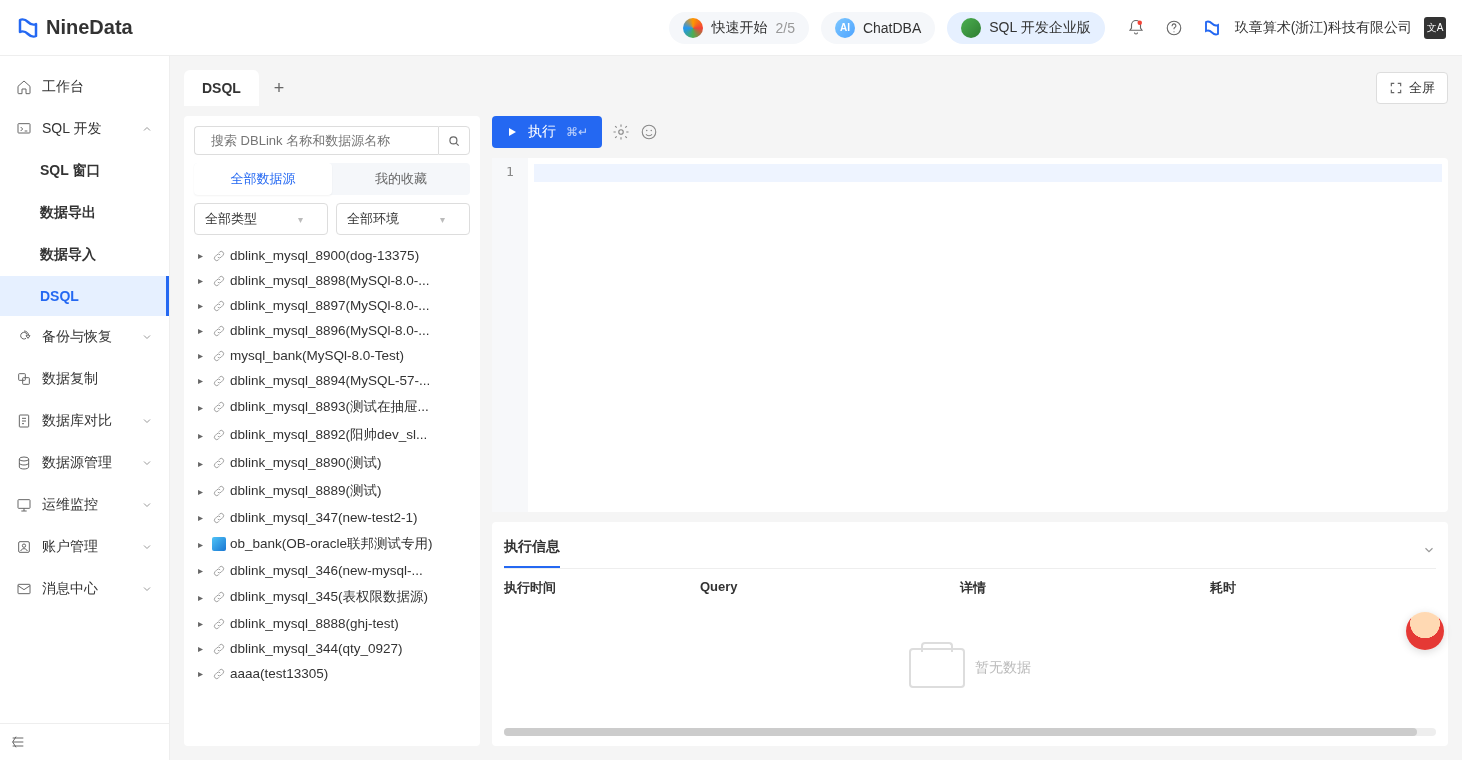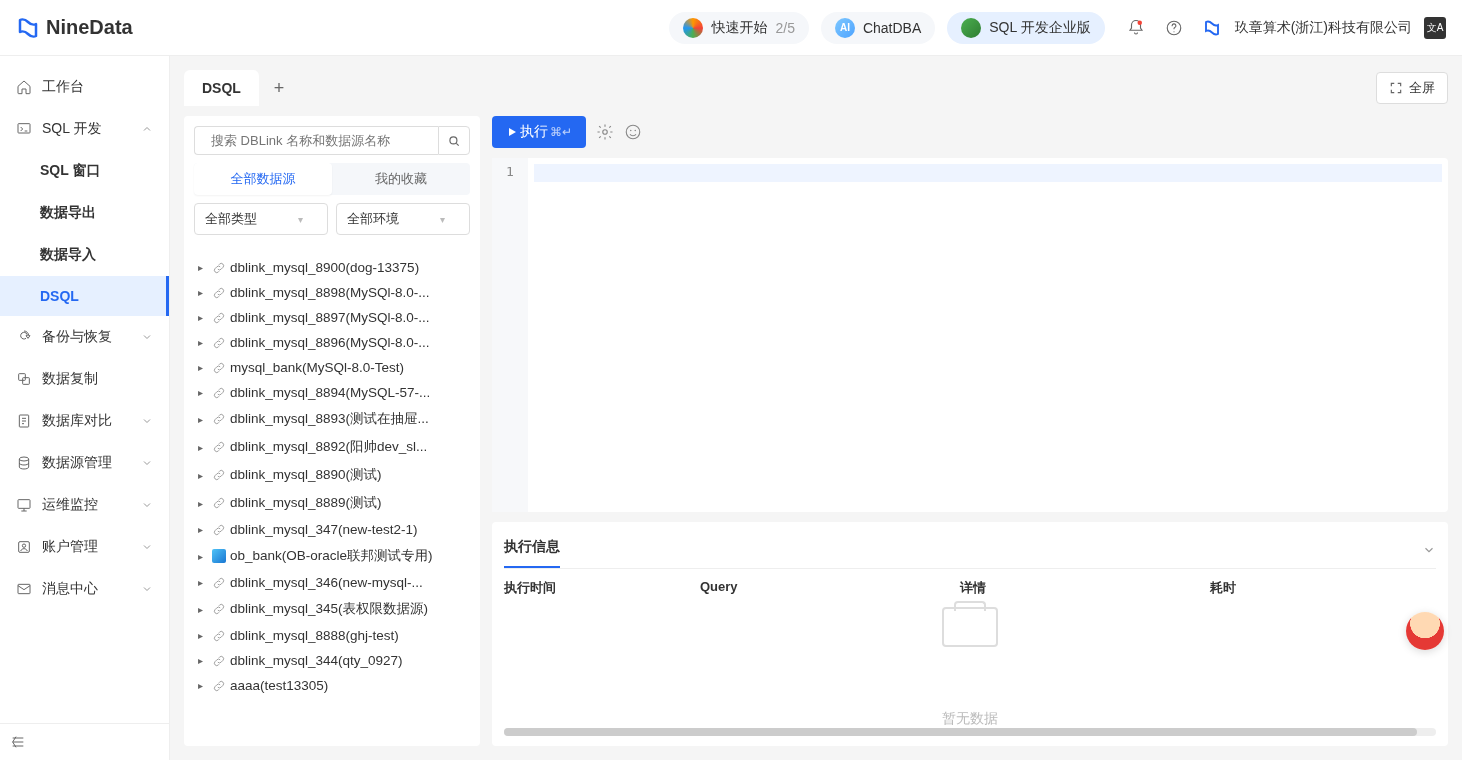--- a/index.html
+++ b/index.html
@@ -44,49 +44,49 @@
 .workspace { flex: 1; display: flex; gap: 12px; min-height: 0; }
 
 
 .tree-panel { width: 296px; background: #fff; border-radius: 4px; display: flex; flex-direction: column; padding: 10px; }
 .search-row { display: flex; gap: 0; margin-bottom: 8px; }
 .search-input { flex: 1; border: 1px solid #ddd; border-right: none; border-radius: 4px 0 0 4px; padding: 6px 16px; font-size: 13px; outline: none; }
 .search-btn { width: 32px; border: 1px solid #ddd; border-radius: 0 4px 4px 0; background: #fff; display: flex; align-items: center; justify-content: center; cursor: pointer; }
 .ds-tabs { display: flex; background: #f5f7fa; border-radius: 4px; margin-bottom: 8px; }
 .ds-tab { flex: 1; text-align: center; padding: 7px 0; font-size: 13px; cursor: pointer; color: #666; }
 .ds-tab.active { background: #fff; color: #2468f2; border-radius: 4px; box-shadow: 0 1px 2px rgba(0,0,0,0.05); }
-.filter-row { display: flex; gap: 8px; margin-bottom: 20px; }
+.filter-row { display: flex; gap: 8px; margin-bottom: 8px; }
 .filter-select { flex: 1; border: 1px solid #ddd; border-radius: 4px; padding: 6px 24px 6px 10px; font-size: 13px; position: relative; cursor: pointer; background: #fff; display: flex; align-items: center; justify-content: space-between; }
 .sel-chevron { color: #bbb; font-size: 10px; }
 .tree-list { flex: 1; overflow-y: auto; }
 .tree-item { display: flex; align-items: center; padding: 5px 4px; cursor: pointer; font-size: 13.5px; color: #333; gap: 4px; white-space: nowrap; overflow: hidden; }
 .tree-caret { width: 10px; color: #666; font-size: 10px; }
 .tree-icon { width: 14px; height: 14px; flex-shrink: 0; }
 .tree-label { overflow: hidden; text-overflow: ellipsis; }
 
 
 .editor-panel { flex: 1; display: flex; flex-direction: column; gap: 10px; min-width: 0; }
 .toolbar { display: flex; align-items: center; gap: 10px; }
-.run-btn { background: #2468f2; color: #fff; border: none; border-radius: 4px; padding: 7px 14px; display: flex; align-items: center; gap: 2px; cursor: pointer; font-size: 14px; }
+.run-btn { background: #2468f2; color: #fff; border: none; border-radius: 4px; padding: 7px 14px; display: flex; align-items: center; gap: 10px; cursor: pointer; font-size: 14px; }
 .run-shortcut { opacity: 0.7; font-size: 12px; }
 .tool-icon { width: 18px; height: 18px; color: #888; cursor: pointer; }
 .editor { flex: 1; background: #fff; border-radius: 4px; display: flex; min-height: 200px; }
 .gutter { width: 36px; background: #f7f8fa; color: #888; font-size: 13px; text-align: center; padding-top: 6px; font-family: Menlo, Consolas, monospace; }
 .code-area { flex: 1; padding: 6px; }
 .code-line { height: 18px; background: #eef4ff; }
 .results { background: #fff; border-radius: 4px; padding: 10px 12px; height: 224px; display: flex; flex-direction: column; position: relative; }
 .results-tabs { display: flex; align-items: center; border-bottom: 1px solid #eee; }
 .results-tab { padding: 6px 0 10px; font-size: 14px; font-weight: 600; color: #333; border-bottom: 2px solid #2468f2; }
 .results-collapse { margin-left: auto; color: #999; cursor: pointer; }
 .results-header { display: flex; padding: 10px 0; font-size: 13px; font-weight: 600; color: #333; }
 .rh-col1 { width: 196px; }
 .rh-col2 { width: 260px; }
 .rh-col3 { width: 250px; }
 .rh-col4 { flex: 1; }
-.empty-state { flex: 1; display: flex; flex-direction: column; align-items: center; justify-content: space-between; color: #bbb; gap: 10px; }
+.empty-state { flex: 1; display: flex; flex-direction: row; align-items: center; justify-content: center; color: #bbb; gap: 10px; }
 .empty-icon { width: 56px; height: 40px; border: 2px solid #ddd; border-radius: 4px; position: relative; }
 .empty-icon::before { content: ""; position: absolute; top: -8px; left: 10px; right: 10px; height: 8px; border: 2px solid #ddd; border-bottom: none; border-radius: 4px 4px 0 0; }
 .scroll-track { height: 8px; background: #eee; border-radius: 4px; margin-top: auto; }
 .scroll-thumb { height: 100%; width: 98%; background: #ccc; border-radius: 4px; }
 
 .avatar-float { position: fixed; right: 18px; bottom: 110px; width: 38px; height: 38px; border-radius: 50%; background: radial-gradient(circle at 50% 30%, #ffd9b3 45%, #e53935 46%); cursor: pointer; box-shadow: 0 2px 8px rgba(0,0,0,0.15); }
 
 svg { display: block; }
 </style>
 </head>

